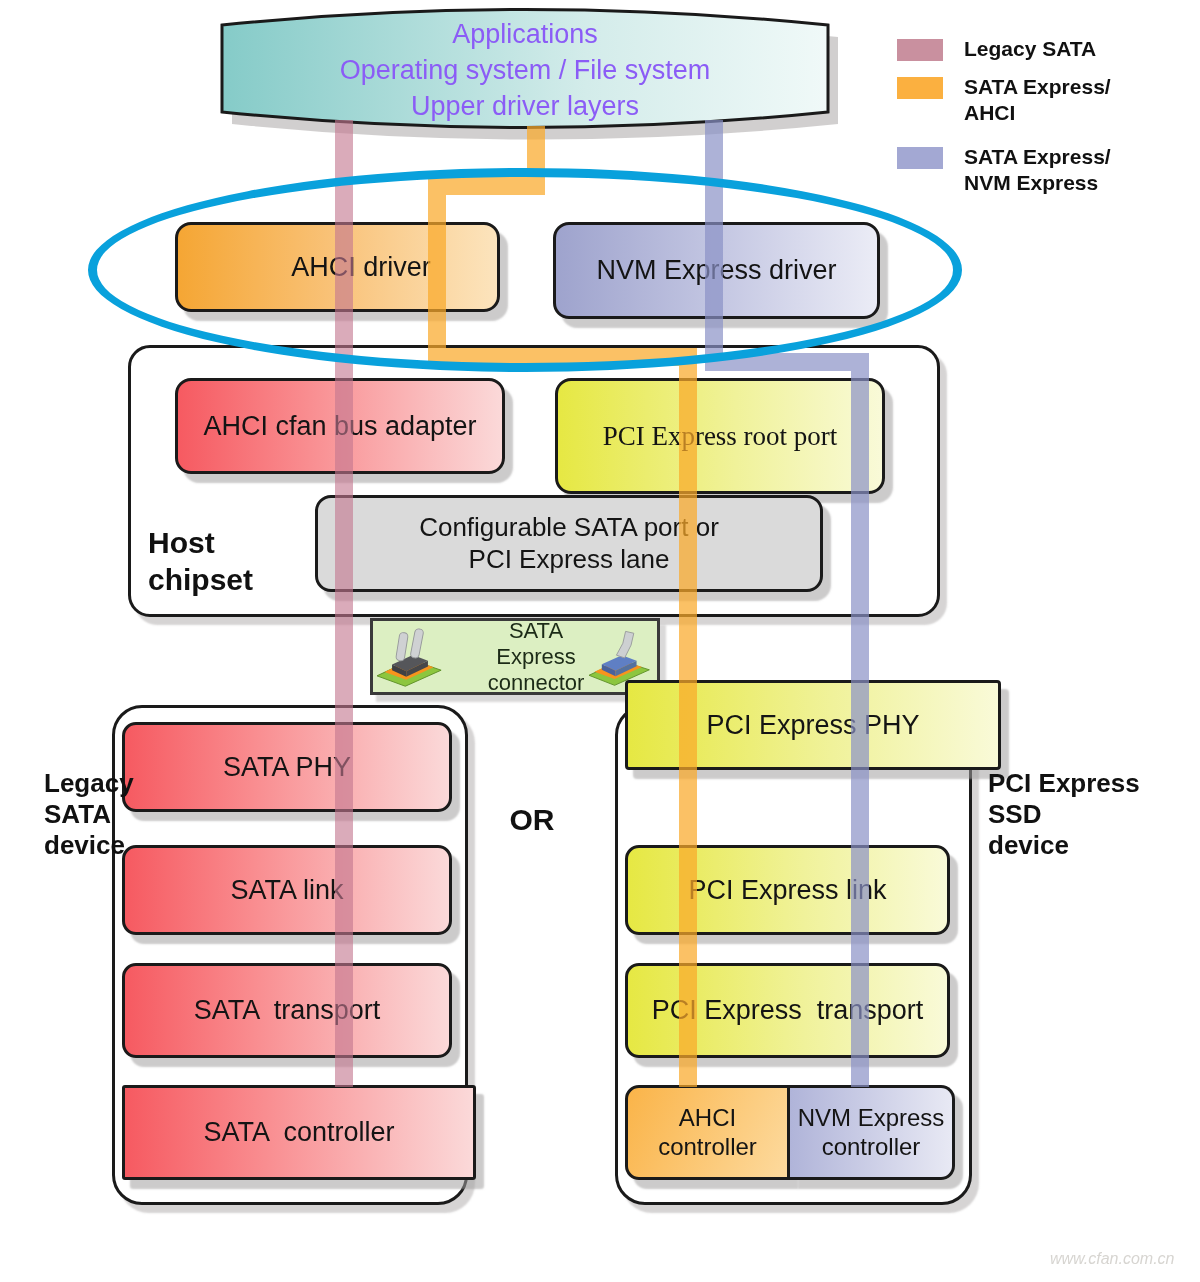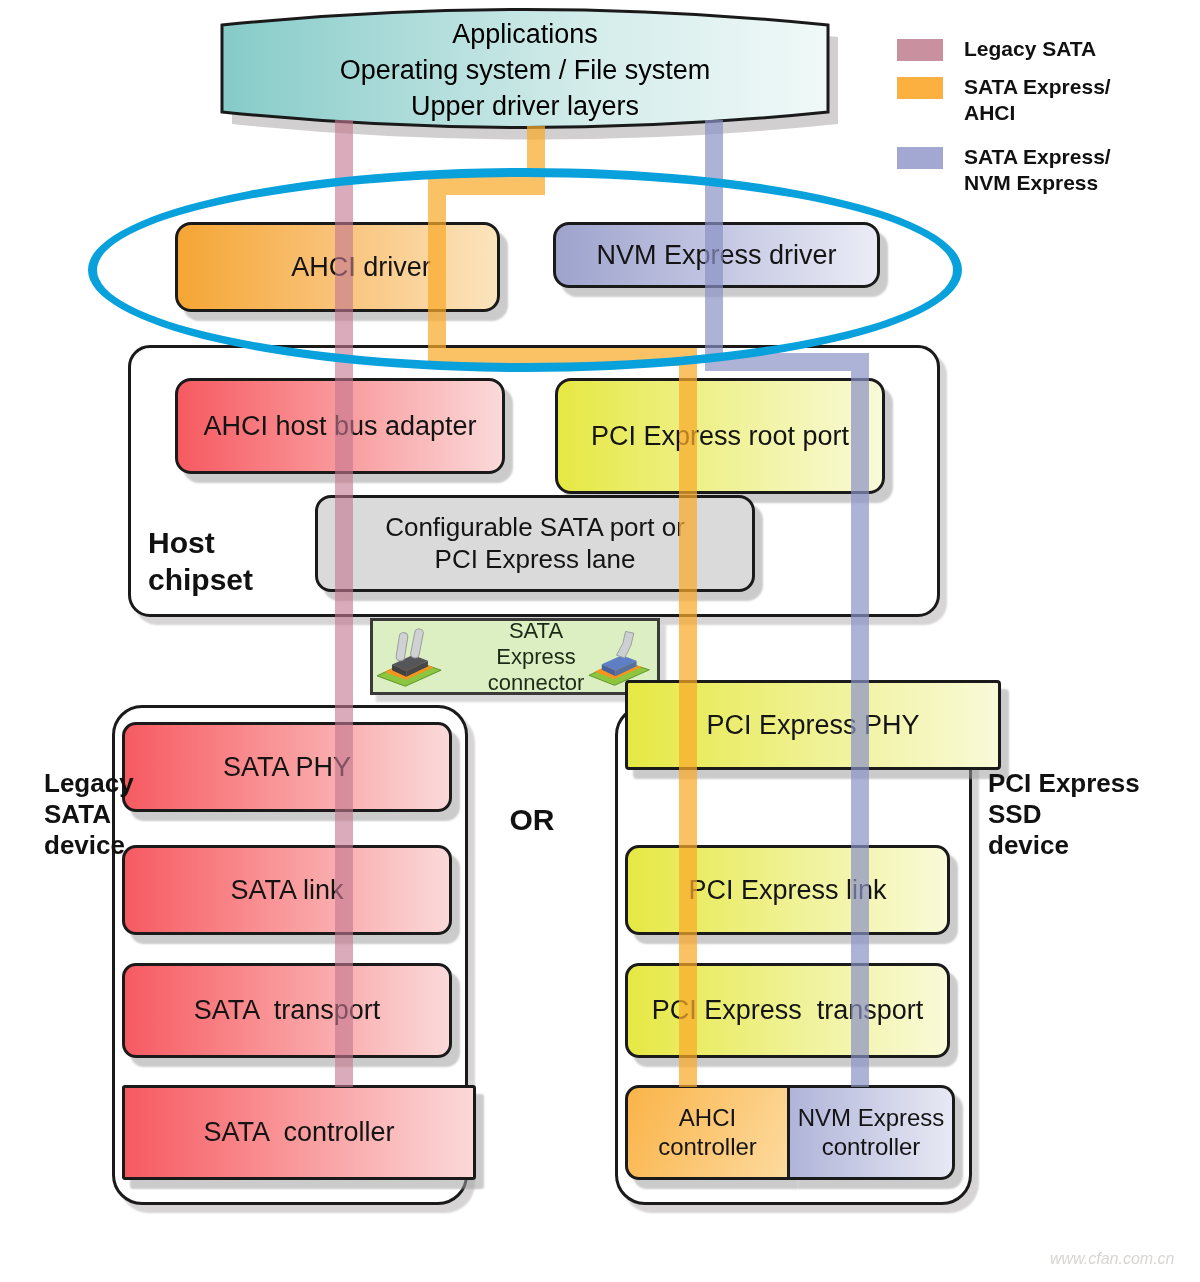--- a/index.html
+++ b/index.html
@@ -17,21 +17,21 @@
   }
   .grad-red      { background:linear-gradient(90deg,#f65a61 0%,#f98d90 40%,#fbd9d9 100%); }
   .grad-yellow   { background:linear-gradient(90deg,#e6e843 0%,#f0f29a 55%,#f9fad8 100%); }
   .grad-orange   { background:linear-gradient(90deg,#f5a634 0%,#f9c37a 50%,#fce4bd 100%); }
   .grad-lav      { background:linear-gradient(90deg,#9ea3cd 0%,#c3c6e2 50%,#ebecf6 100%); }
   .grad-ahcictrl { background:linear-gradient(115deg,#fab449 0%,#fdda9e 100%); border-radius:14px 0 0 14px; }
   .grad-nvmectrl { background:linear-gradient(90deg,#b0b4d9 0%,#e8e9f4 100%); border-radius:0 14px 14px 0; border-left:none; }
   .gray-box      { background:#dadada; }
   .banner-text {
     position:absolute; left:222px; top:16px; width:606px; text-align:center;
-    font-size:27px; line-height:36px; color:#000000; white-space:pre-wrap; z-index:6;
+    font-size:27px; line-height:36px; color:#8b5cf6; white-space:pre-wrap; z-index:6;
   }
   .legend-row { position:absolute; display:flex; align-items:flex-start;gap:8px; }
   .legend-swatch { width:46px; height:22px; margin-top:3px; flex:0 0 auto; }
   .legend-label { margin-left:13px; font-weight:bold; font-size:21px; line-height:26px; color:#111; white-space:pre-wrap; }
   .ellipse-hl {
     position:absolute; left:88px; top:168px; width:874px; height:204px;
     border:9px solid #09a1dc; border-radius:50%; z-index:30; pointer-events:none;
   }
   .side-label { position:absolute; font-weight:bold; font-size:26px; line-height:31px; color:#111; white-space:pre-wrap; }
   .chipset-label { position:absolute; left:148px; top:524px; font-weight:bold; font-size:30px; line-height:37px; color:#111; white-space:pre-wrap; }
@@ -75,28 +75,28 @@
     <div class="legend-label">SATA Express/
 AHCI</div>
   </div>
   <div class="legend-row" style="left:897px; top:144px;">
     <div class="legend-swatch" style="background:#a3a8d3;"></div>
     <div class="legend-label">SATA Express/
 NVM Express</div>
   </div>
 
   <div class="box grad-orange" style="left:175px; top:222px; width:325px; height:90px;padding-left:47px;">AHCI driver</div>
-  <div class="box grad-lav" style="left:553px; top:222px; width:327px; height:66px;">NVM Express driver</div>
+  <div class="box grad-lav" style="left:553px; top:222px; width:327px; height:97px;">NVM Express driver</div>
 
   <div class="container-box" style="left:128px; top:345px; width:812px; height:272px; border-radius:22px;"></div>
   <div class="chipset-label">Host
 chipset</div>
-  <div class="box grad-red" style="left:175px; top:378px; width:330px; height:96px;">AHCI host bus adapter</div>
-  <div class="box grad-yellow" style="left:555px; top:378px; width:330px; height:116px;">PCI Express root port</div>
-  <div class="box gray-box" style="left:315px; top:495px; width:440px; height:97px; font-size:26px;">Configurable SATA port or
+  <div class="box grad-red" style="left:175px; top:378px; width:330px; height:96px;">AHCI cfan bus adapter</div>
+  <div class="box grad-yellow" style="left:555px; top:378px; width:330px; height:116px;font-family:Liberation Serif, serif;">PCI Express root port</div>
+  <div class="box gray-box" style="left:315px; top:495px; width:508px; height:97px; font-size:26px;">Configurable SATA port or
 PCI Express lane</div>
 
   <div class="connector-box">
     <svg width="66" height="62" viewBox="0 0 70 64">
       <polygon points="0,52 36,35 68,46 30,63" fill="#8cc63e" stroke="#5d8f27" stroke-width="1"></polygon>
       <polygon points="8,48 36,34 60,43 31,56" fill="#f7941d"></polygon>
       <polygon points="16,40 38,30 54,36 31,47" fill="#55565a"></polygon>
       <polygon points="16,40 16,46 31,53 31,47" fill="#3f4043"></polygon>
       <polygon points="31,47 54,36 54,42 31,53" fill="#46474a"></polygon>
       <rect x="22" y="6" width="9" height="30" rx="4" transform="rotate(9 26 21)" fill="#cfd1d3" stroke="#97999b" stroke-width="1"></rect>

